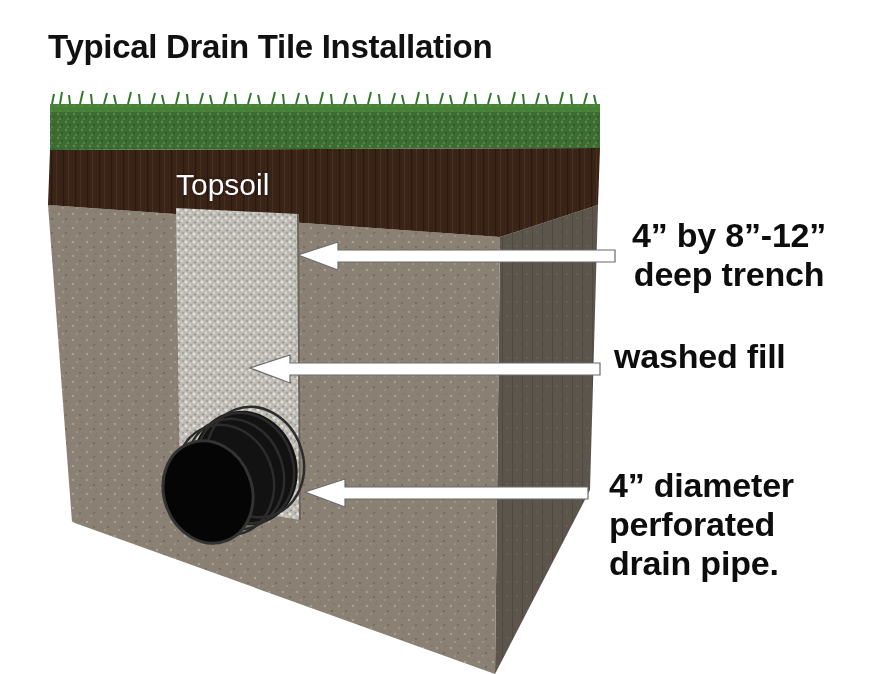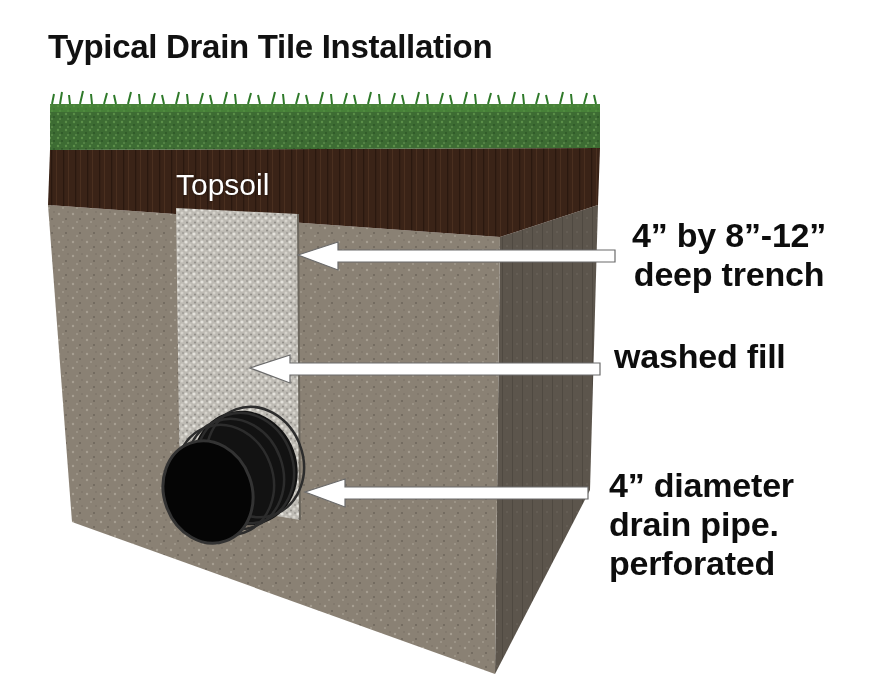--- a/index.html
+++ b/index.html
@@ -94,15 +94,15 @@
   <div>4” by 8”-12”</div>
   <div>deep trench</div>
 </div>
 
 <div class="label" style="left:614px; top:337px;">
   <div>washed fill</div>
 </div>
 
 <div class="label" style="left:602px; top:466px;margin-left:7px;">
   <div>4” diameter</div>
+  <div>perforated</div>
   <div>drain pipe.</div>
-  <div>perforated</div>
 </div>
 
 </body></html>

